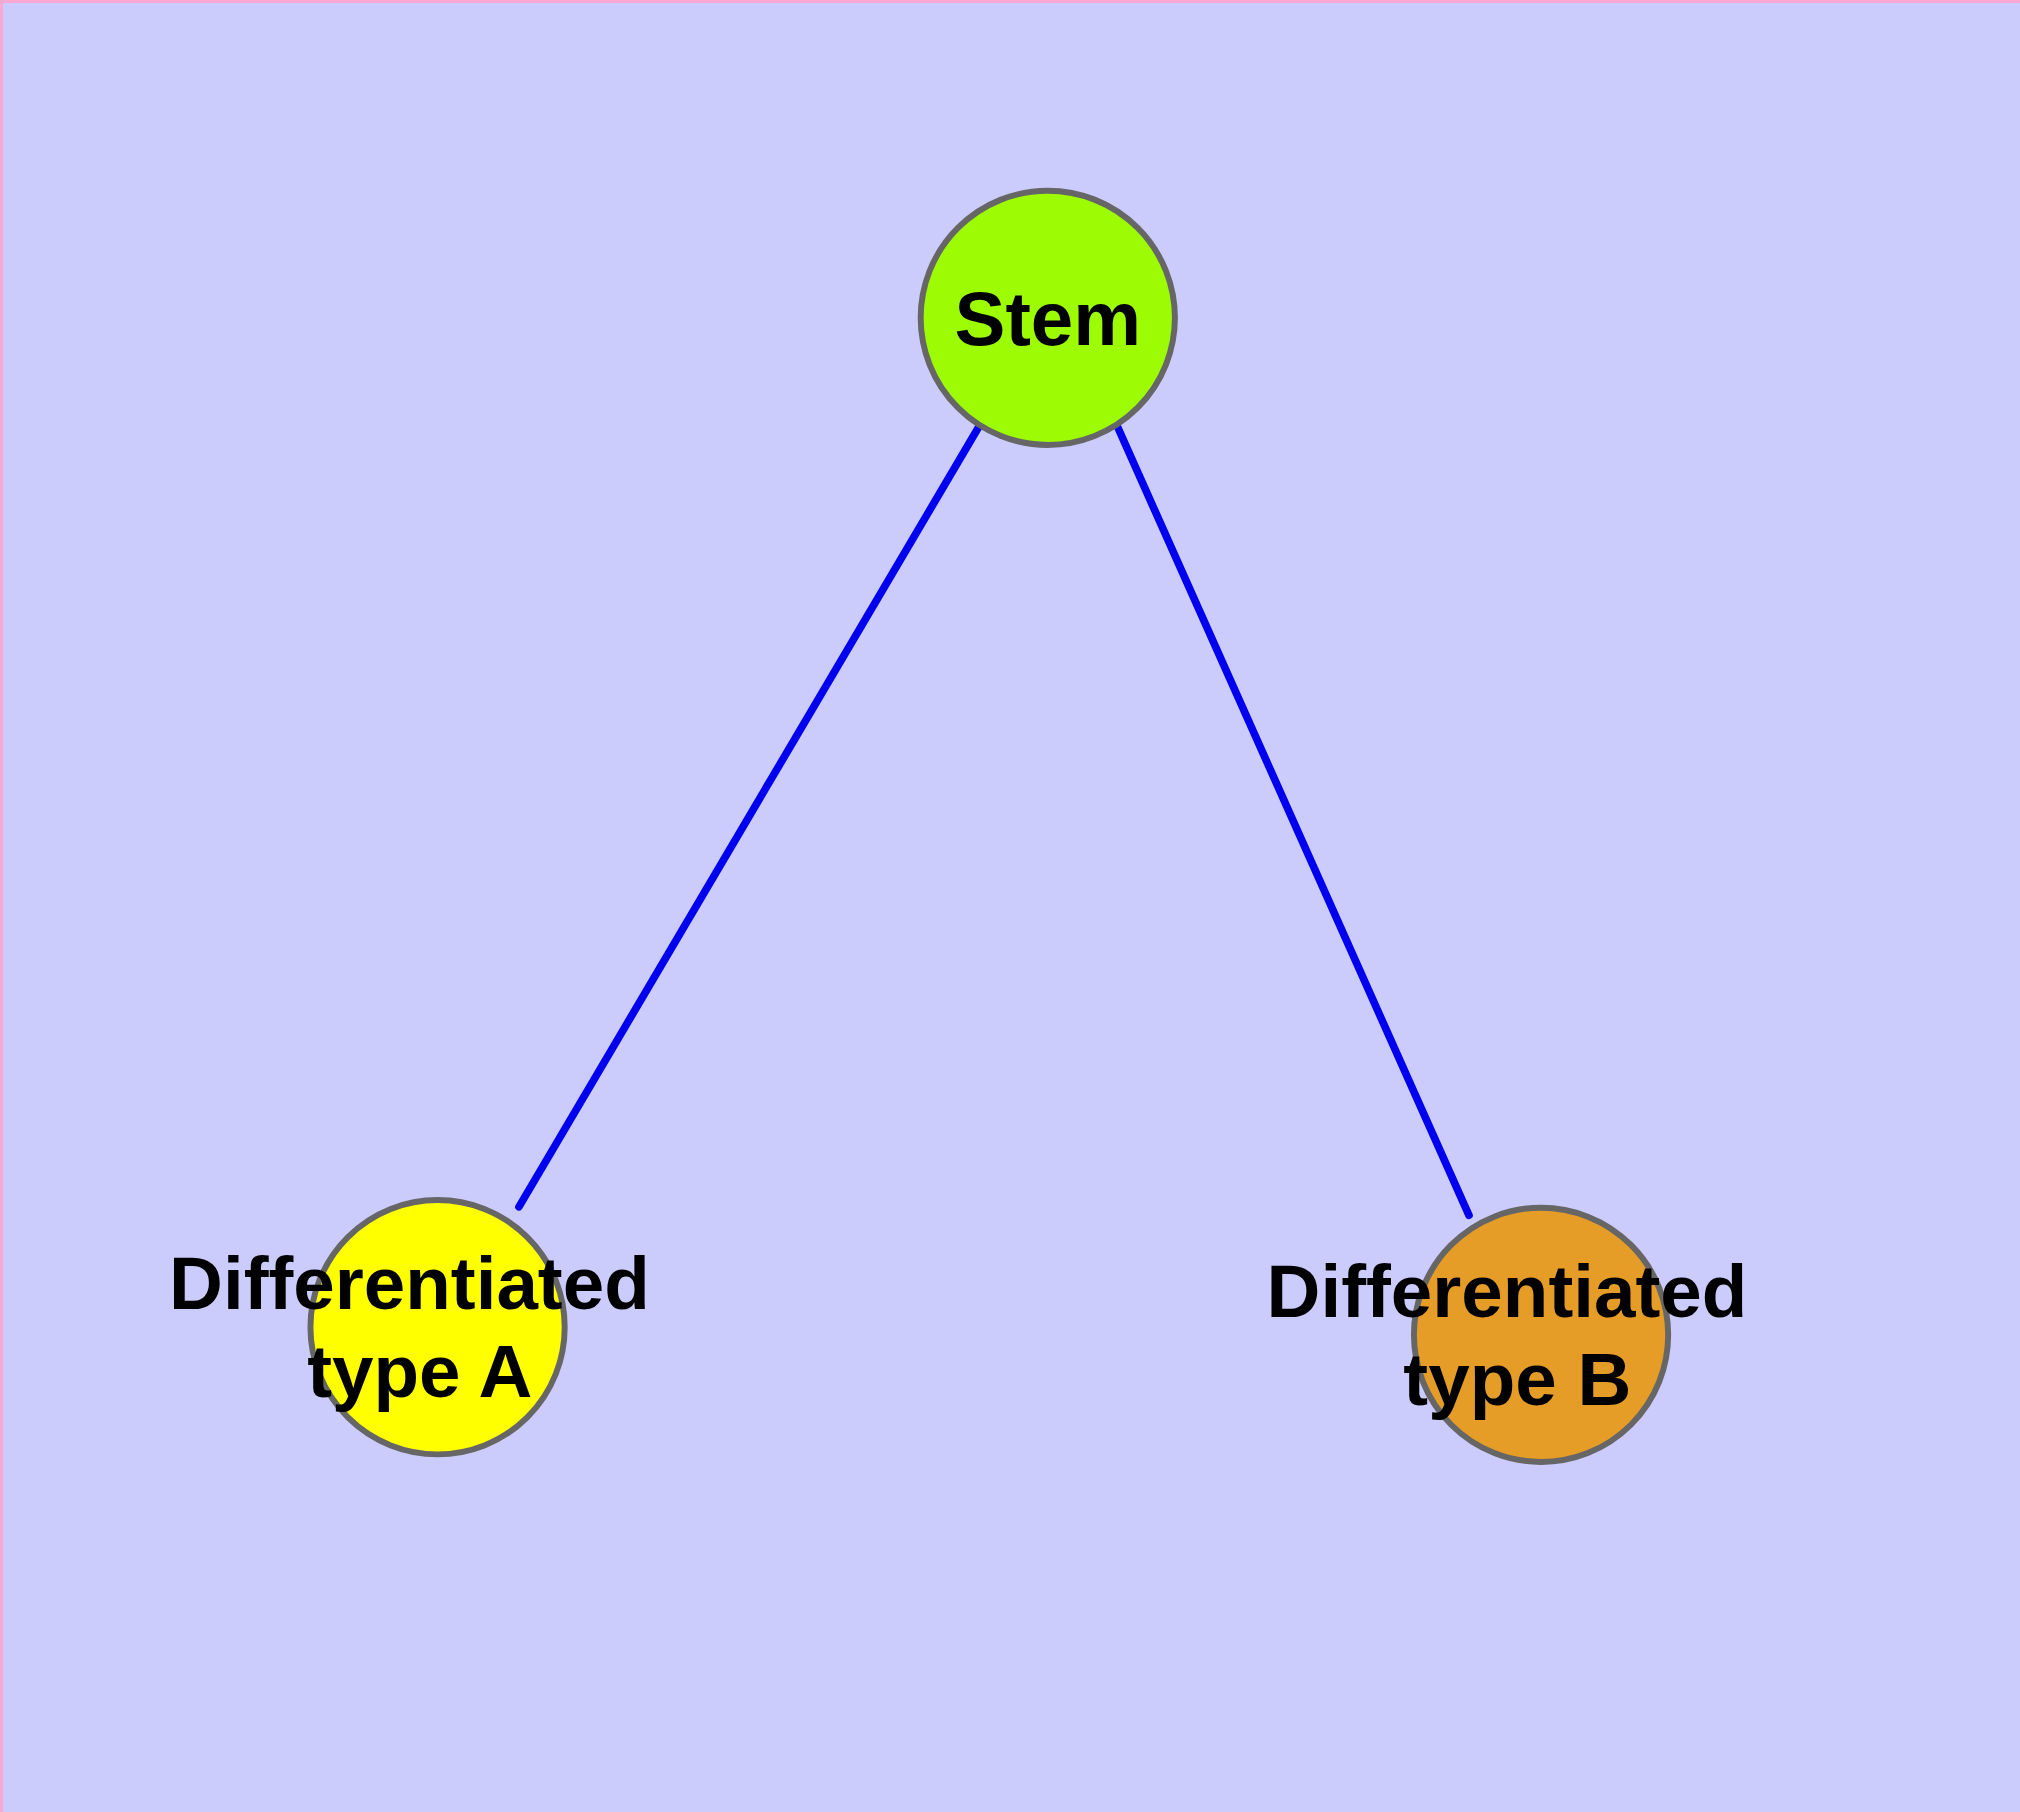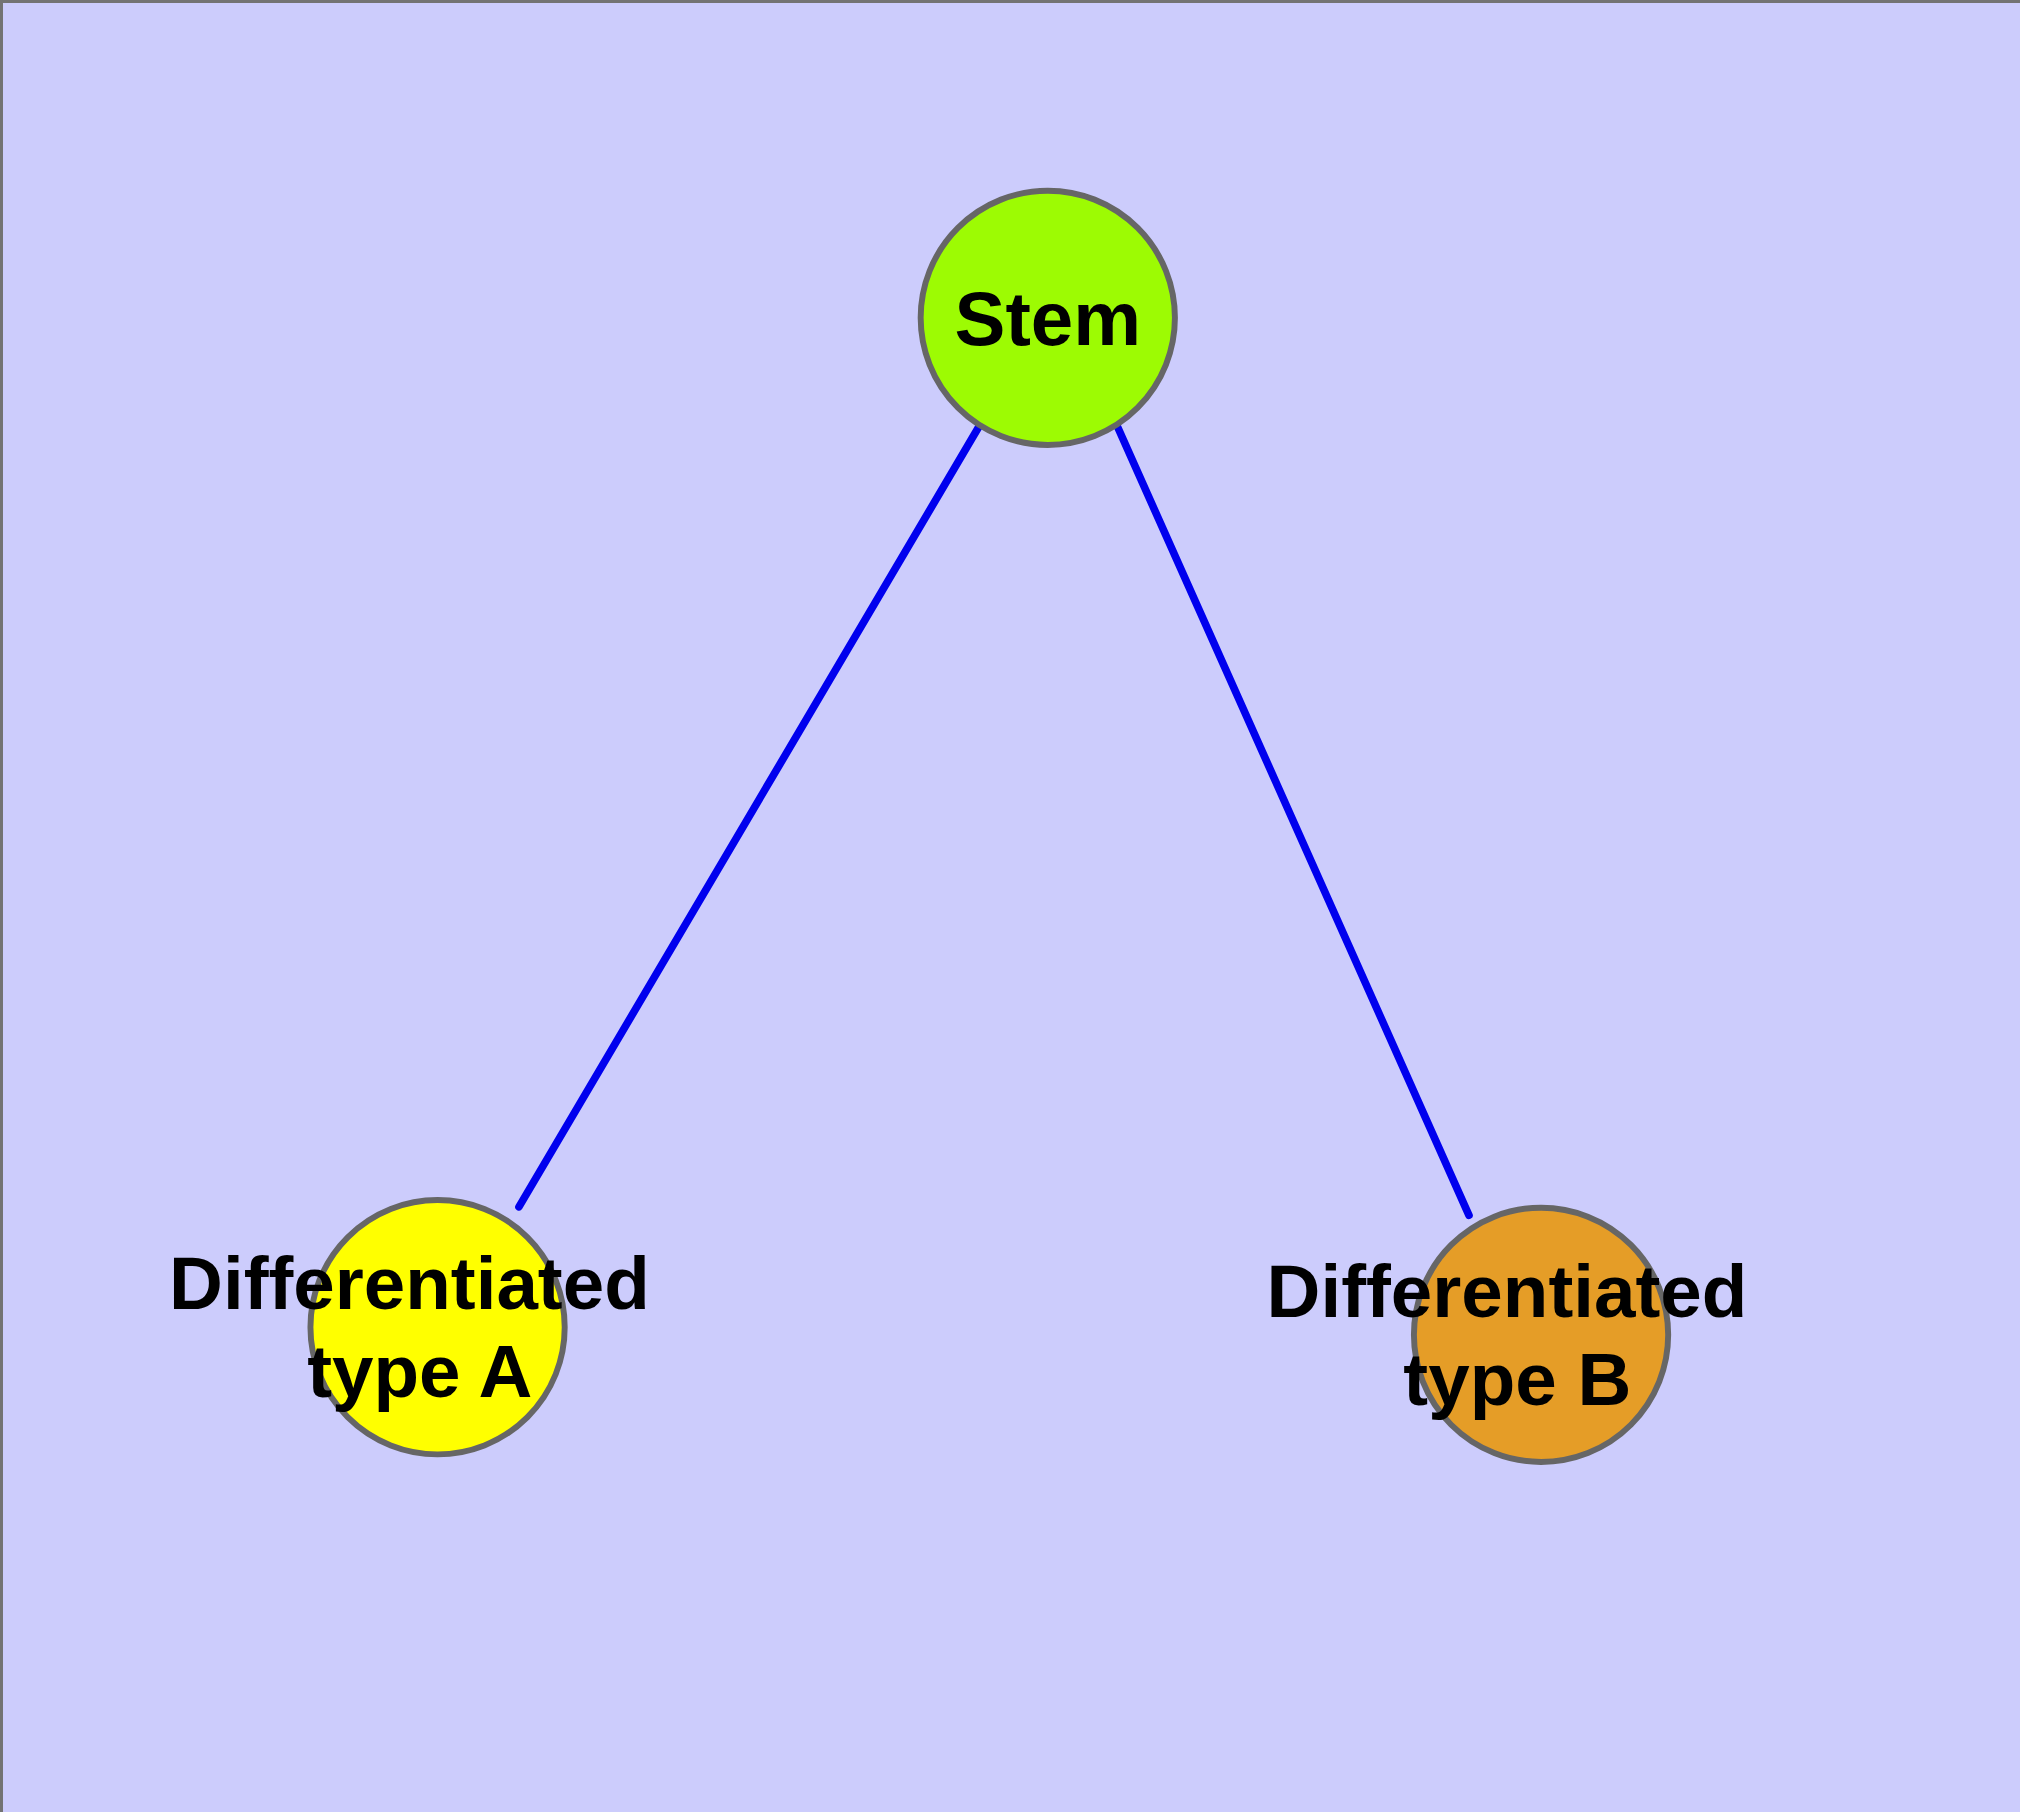--- a/index.html
+++ b/index.html
@@ -4,21 +4,21 @@
 <style>
   html, body {
     margin: 0;
     padding: 0;
     background: #ffffff;
   }
   #stage {
     position: relative;
     width: 2021px;
     height: 1812px;
-    background: #737373;
+    background: #f9a8d4;
     overflow: hidden;
   }
   #canvas {
     position: absolute;
     left: 3.4px;
     top: 2.5px;
     width: 2017px;
     height: 1810px;
     background: #ccccfc;
   }

